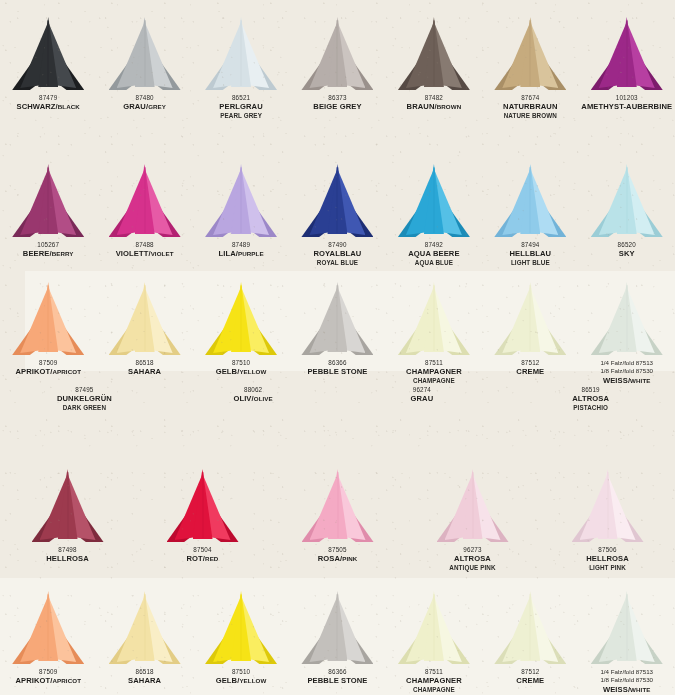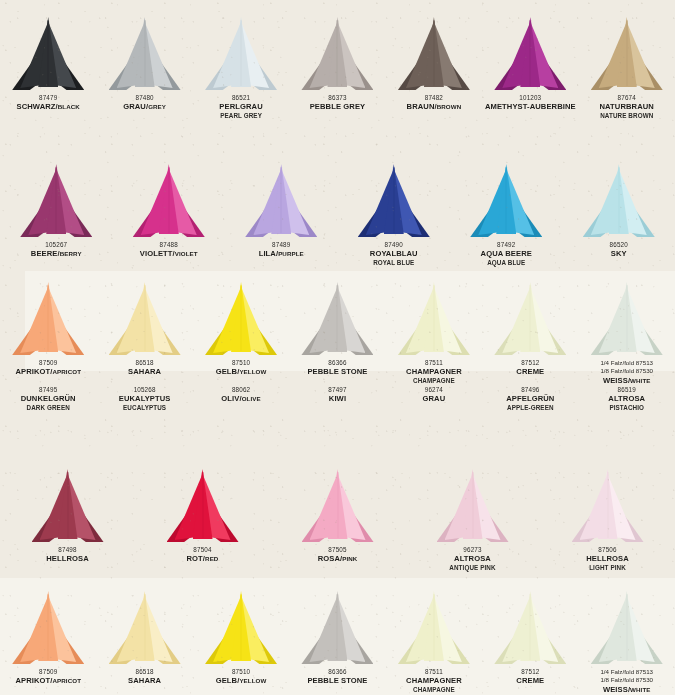--- a/index.html
+++ b/index.html
@@ -206,66 +206,66 @@
           <div class="napkin">
             <div class="wing wing-l" style="background:#9a918c"></div>
             <div class="wing wing-r" style="background:#9a918c"></div>
             <div class="fan fan-a" style="background:#b6aeaa"></div>
             <div class="fan fan-b" style="background:#cbc4c0"></div>
             <div class="fan fan-c" style="background:#b6aeaa"></div>
             <div class="center-line" style="background:#9a918c"></div>
           </div>
           <div class="caption">
             <div class="code">86373</div>
-            <div class="name">PEBBLE GREY</div>
+            <div class="name">BEIGE GREY</div>
           </div>
         </div>
         <div class="swatch-cell">
           <div class="napkin">
             <div class="wing wing-l" style="background:#564a44"></div>
             <div class="wing wing-r" style="background:#564a44"></div>
             <div class="fan fan-a" style="background:#6e6058"></div>
             <div class="fan fan-b" style="background:#877a71"></div>
             <div class="fan fan-c" style="background:#6e6058"></div>
             <div class="center-line" style="background:#564a44"></div>
           </div>
           <div class="caption">
             <div class="code">87482</div>
             <div class="name">BRAUN/<span class="sub-en">BROWN</span></div>
           </div>
         </div>
         <div class="swatch-cell">
           <div class="napkin">
+            <div class="wing wing-l" style="background:#a98f66"></div>
+            <div class="wing wing-r" style="background:#a98f66"></div>
+            <div class="fan fan-a" style="background:#c6ab7e"></div>
+            <div class="fan fan-b" style="background:#d9c49c"></div>
+            <div class="fan fan-c" style="background:#c6ab7e"></div>
+            <div class="center-line" style="background:#a98f66"></div>
+          </div>
+          <div class="caption">
+            <div class="code">87674</div>
+            <div class="name">NATURBRAUN</div>
+            <div class="name-en">NATURE BROWN</div>
+          </div>
+        </div>
+        <div class="swatch-cell">
+          <div class="napkin">
             <div class="wing wing-l" style="background:#7d1c6c"></div>
             <div class="wing wing-r" style="background:#7d1c6c"></div>
             <div class="fan fan-a" style="background:#9c2888"></div>
             <div class="fan fan-b" style="background:#b73fa1"></div>
             <div class="fan fan-c" style="background:#9c2888"></div>
             <div class="center-line" style="background:#7d1c6c"></div>
           </div>
           <div class="caption">
             <div class="code">101203</div>
             <div class="name">AMETHYST-AUBERBINE</div>
           </div>
         </div>
-        <div class="swatch-cell">
-          <div class="napkin">
-            <div class="wing wing-l" style="background:#a98f66"></div>
-            <div class="wing wing-r" style="background:#a98f66"></div>
-            <div class="fan fan-a" style="background:#c6ab7e"></div>
-            <div class="fan fan-b" style="background:#d9c49c"></div>
-            <div class="fan fan-c" style="background:#c6ab7e"></div>
-            <div class="center-line" style="background:#a98f66"></div>
-          </div>
-          <div class="caption">
-            <div class="code">87674</div>
-            <div class="name">NATURBRAUN</div>
-            <div class="name-en">NATURE BROWN</div>
-          </div>
-        </div>
       </div>
       <div class="swatch-row" style="top: 165px;">
         <div class="swatch-cell">
           <div class="napkin">
             <div class="wing wing-l" style="background:#7a2a58"></div>
             <div class="wing wing-r" style="background:#7a2a58"></div>
             <div class="fan fan-a" style="background:#99376e"></div>
             <div class="fan fan-b" style="background:#b24d86"></div>
             <div class="fan fan-c" style="background:#99376e"></div>
             <div class="center-line" style="background:#7a2a58"></div>
@@ -328,20 +328,35 @@
             <div class="center-line" style="background:#1b8cb8"></div>
           </div>
           <div class="caption">
             <div class="code">87492</div>
             <div class="name">AQUA BEERE</div>
             <div class="name-en">AQUA BLUE</div>
           </div>
         </div>
         <div class="swatch-cell">
           <div class="napkin">
+            <div class="wing wing-l" style="background:#72b3d8"></div>
+            <div class="wing wing-r" style="background:#72b3d8"></div>
+            <div class="fan fan-a" style="background:#8fcbea"></div>
+            <div class="fan fan-b" style="background:#aedcf3"></div>
+            <div class="fan fan-c" style="background:#8fcbea"></div>
+            <div class="center-line" style="background:#72b3d8"></div>
+          </div>
+          <div class="caption">
+            <div class="code">87494</div>
+            <div class="name">HELLBLAU</div>
+            <div class="name-en">LIGHT BLUE</div>
+          </div>
+        </div>
+        <div class="swatch-cell">
+          <div class="napkin">
             <div class="wing wing-l" style="background:#9bcdd6"></div>
             <div class="wing wing-r" style="background:#9bcdd6"></div>
             <div class="fan fan-a" style="background:#b9e2e8"></div>
             <div class="fan fan-b" style="background:#d2eef2"></div>
             <div class="fan fan-c" style="background:#b9e2e8"></div>
             <div class="center-line" style="background:#9bcdd6"></div>
           </div>
           <div class="caption">
             <div class="code">86520</div>
             <div class="name">SKY</div>
@@ -455,48 +470,28 @@
       <div class="label-row" style="top: 386px;">
         <div class="swatch-cell">
           <div class="caption">
             <div class="code">87495</div>
             <div class="name">DUNKELGRÜN</div>
             <div class="name-en">DARK GREEN</div>
           </div>
         </div>
         <div class="swatch-cell">
           <div class="caption">
-            <div class="code">105268</div>
-            <div class="name">EUKALYPTUS</div>
-            <div class="name-en">EUCALYPTUS</div>
-          </div>
-        </div>
-        <div class="swatch-cell">
-          <div class="caption">
             <div class="code">88062</div>
             <div class="name">OLIV/<span class="sub-en">OLIVE</span></div>
           </div>
         </div>
         <div class="swatch-cell">
           <div class="caption">
-            <div class="code">87497</div>
-            <div class="name">KIWI</div>
-          </div>
-        </div>
-        <div class="swatch-cell">
-          <div class="caption">
             <div class="code">96274</div>
             <div class="name">GRAU</div>
-          </div>
-        </div>
-        <div class="swatch-cell">
-          <div class="caption">
-            <div class="code">87496</div>
-            <div class="name">APFELGRÜN</div>
-            <div class="name-en">APPLE-GREEN</div>
           </div>
         </div>
         <div class="swatch-cell">
           <div class="caption">
             <div class="code">86519</div>
             <div class="name">ALTROSA</div>
             <div class="name-en">PISTACHIO</div>
           </div>
         </div>
       </div>

